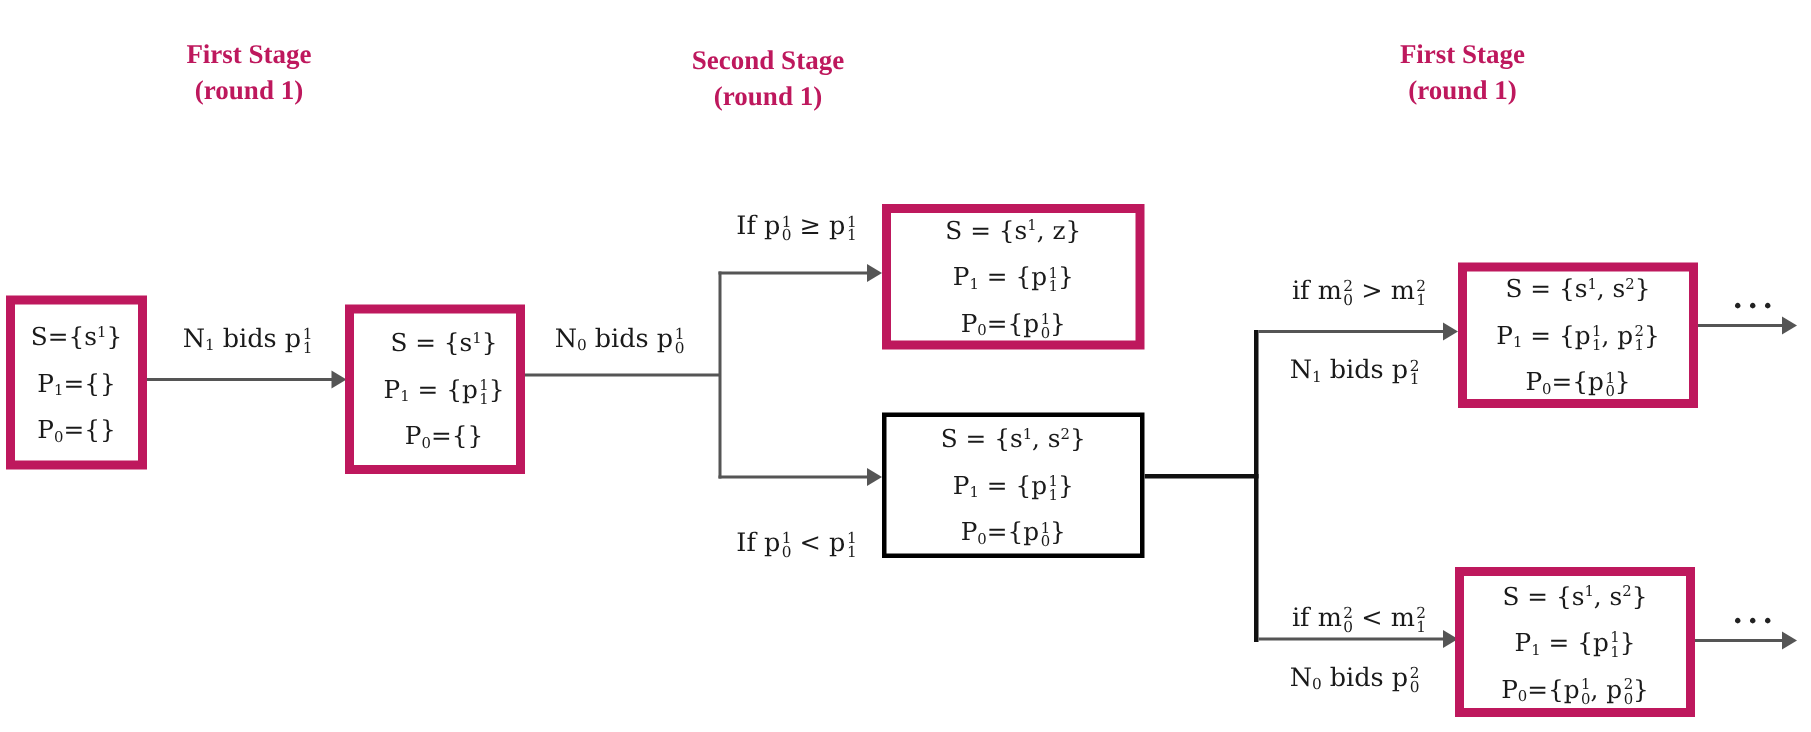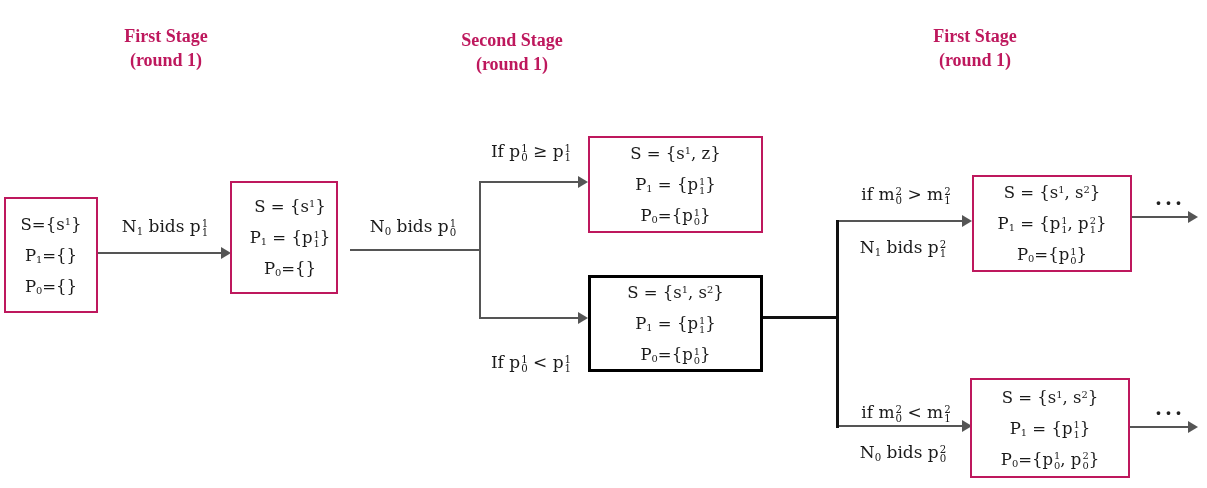--- a/index.html
+++ b/index.html
@@ -7,21 +7,21 @@
     position:relative;width:1207px;height:488px;background:#ffffff;
     font-family:"DejaVu Serif","Liberation Serif",serif;color:#1a1a1a;
     overflow:hidden;
   }
   .hdr{
     position:absolute;text-align:center;
     font-family:Liberation Serif, serif;
     font-weight:bold;font-size:18px;line-height:1.33;color:#be185d;
   }
   .box{
-    position:absolute;box-sizing:border-box;border:2px solid #be185d;
+    position:absolute;box-sizing:border-box;border:6px solid #be185d;
     background:#ffffff;display:flex;flex-direction:column;
     justify-content:center;align-items:center;
     font-size:16.5px;text-align:center;
   }
   .box.bold{border:3px solid #000000;}
   .bl{line-height:31px;white-space:nowrap;}
   .lbl{
     position:absolute;font-size:17px;text-align:center;white-space:nowrap;
     line-height:1.2;
   }
@@ -89,21 +89,21 @@
   <div class="head" style="left:1188px;top:211px;"></div>
   <div class="line-h" style="left:1130px;top:426px;width:60px;"></div>
   <div class="head" style="left:1188px;top:421px;"></div>
 
   <div class="box" style="left:4px;top:197px;width:94px;height:116px;">
     <div class="bl">S={s<sup>1</sup>}</div>
     <div class="bl">P<sub>1</sub>={}</div>
     <div class="bl">P<sub>0</sub>={}</div>
   </div>
 
-  <div class="box" style="left:230px;top:181px;width:108px;height:113px;padding-left:12px;">
+  <div class="box" style="left:230px;top:203px;width:120px;height:113px;padding-left:12px;">
     <div class="bl">S = {s<sup>1</sup>}</div>
     <div class="bl">P<sub>1</sub> = {p<span class="ss"><span>1</span><span>1</span></span>}</div>
     <div class="bl">P<sub>0</sub>={}</div>
   </div>
 
   <div class="box" style="left:588px;top:136px;width:175px;height:97px;">
     <div class="bl">S = {s<sup>1</sup>, z}</div>
     <div class="bl">P<sub>1</sub> = {p<span class="ss"><span>1</span><span>1</span></span>}</div>
     <div class="bl">P<sub>0</sub>={p<span class="ss"><span>1</span><span>0</span></span>}</div>
   </div>

